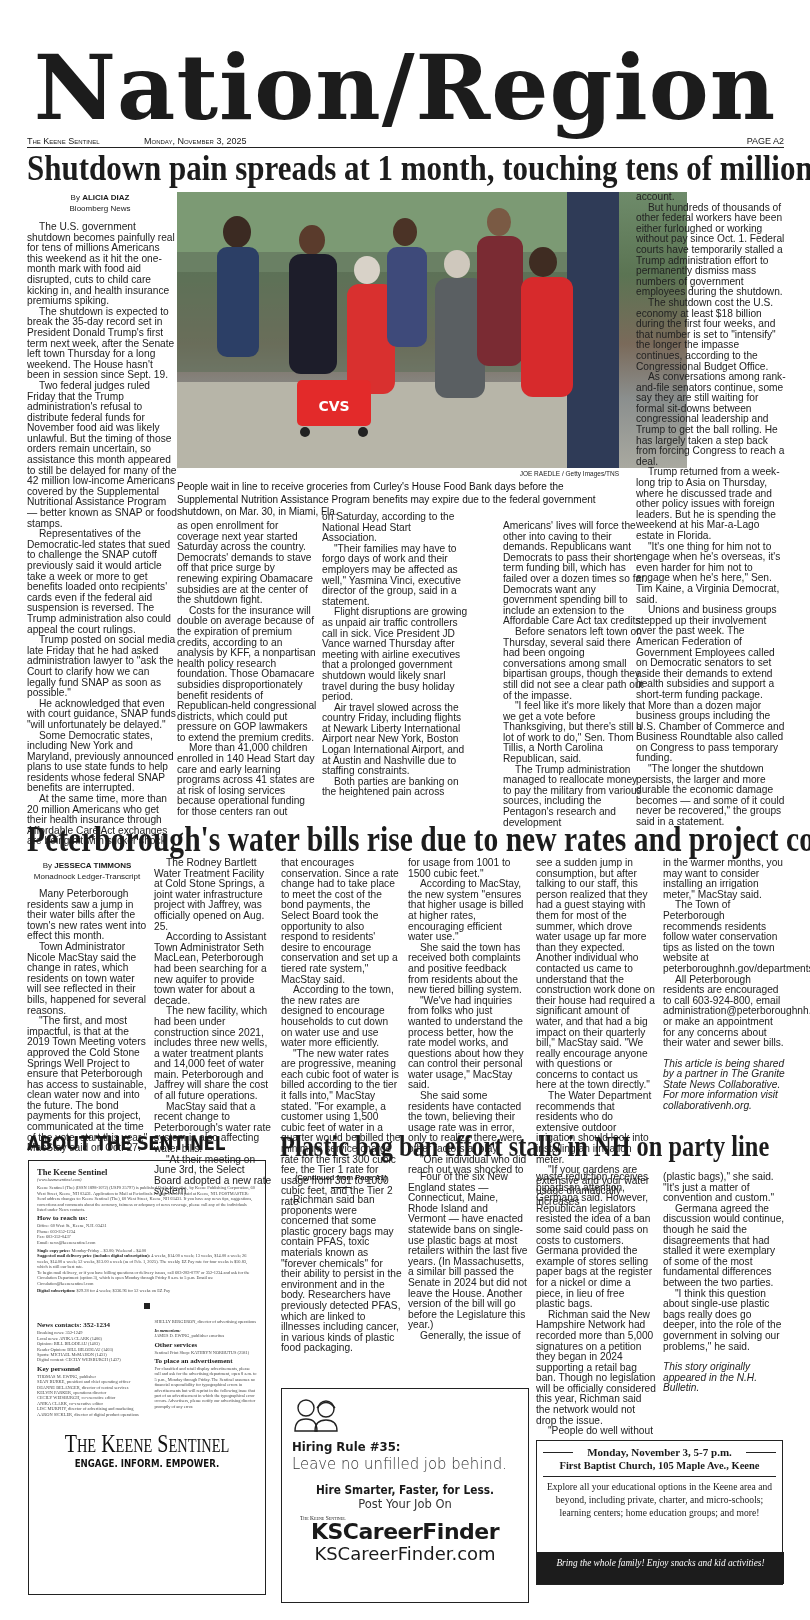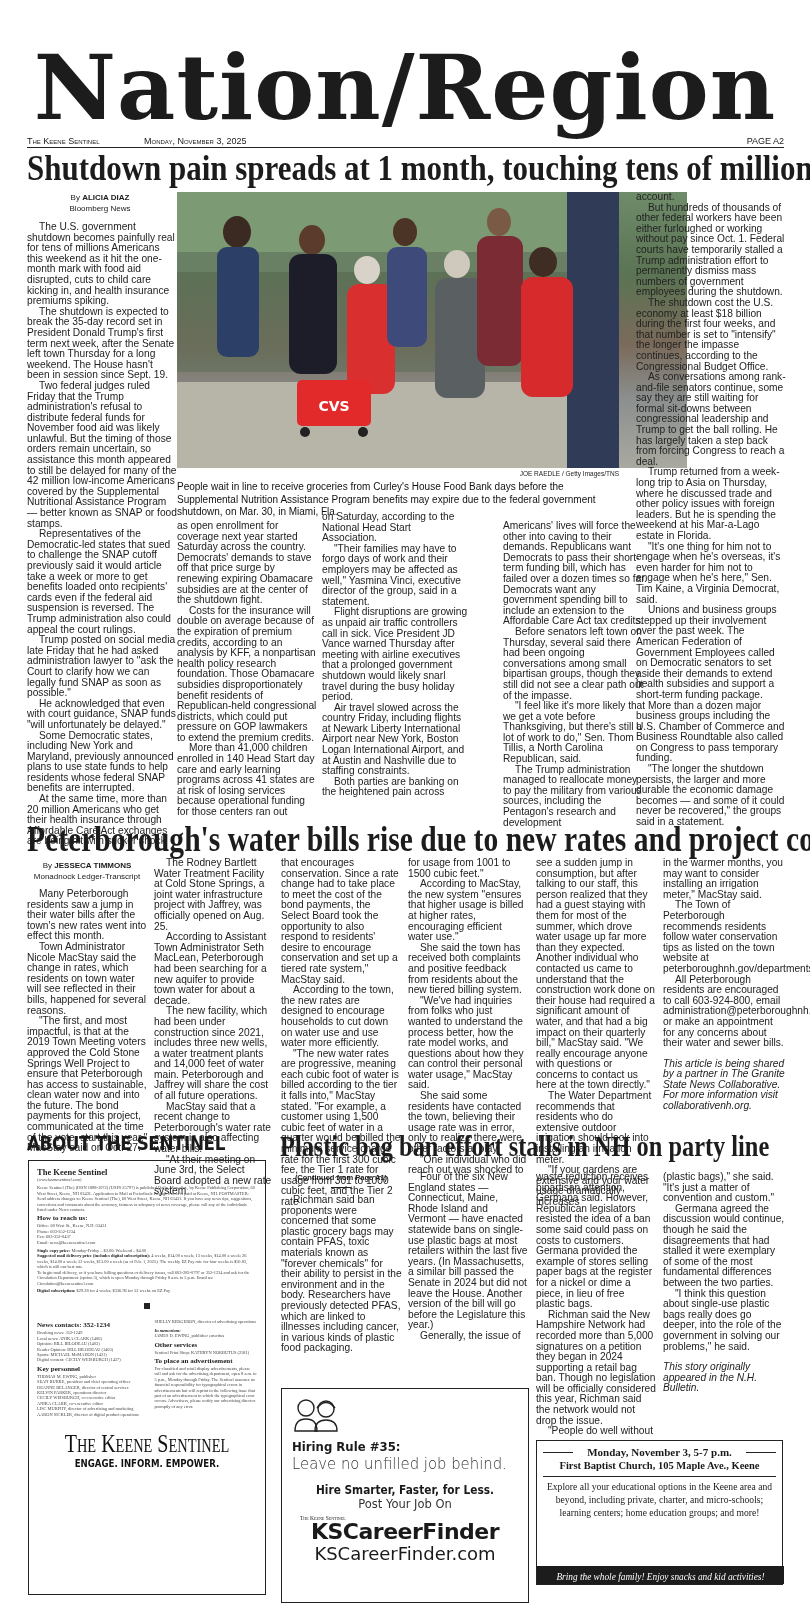--- a/index.html
+++ b/index.html
@@ -21,21 +21,21 @@
   .caption { font-family: "Liberation Sans", sans-serif; font-size: 10px; line-height: 12.5px; color: #111; }
   .about-hed { font-family: "DejaVu Sans", sans-serif; font-weight: bold; font-size: 20px; letter-spacing: -0.5px; transform: scaleX(0.84); transform-origin: left top; white-space: nowrap; }
   .about-box { left: 28px; top: 1160px; width: 238px; height: 435px; border: 1.5px solid #222; padding: 6px 8px; font-family: "Liberation Serif", serif; font-size: 4.4px; line-height: 5.4px; color: #444; }
   .about-box h4 { font-size: 8.5px; line-height: 10px; color: #222; font-weight: bold; margin-top: 3px; }
   .about-box h5 { font-size: 7px; line-height: 9px; color: #222; font-weight: bold; margin-top: 2px; }
   .about-box .lbl { font-weight: bold; color: #222; }
   .ad { border: 1.5px solid #222; }
   .hire { left: 281px; top: 1388px; width: 248px; height: 215px; padding: 8px 10px; font-family: "DejaVu Sans", sans-serif; }
   .fair { left: 536px; top: 1440px; width: 247px; height: 145px; background: #fff; }
   .fair .top { background: #1c1c1c; color: #fff; height: 30px; text-align: center; font-family: "Liberation Serif", serif; font-size: 23px; line-height: 30px; }
-  .fair .bot { position: absolute; left: 0; bottom: 0; width: 247px; height: 18px; background: #1c1c1c; color: #fff; text-align: center; font-family: "Liberation Serif", serif; font-style: italic; font-size: 9.3px; line-height: 22px; }
+  .fair .bot { position: absolute; left: 0; bottom: 0; width: 247px; height: 32px; background: #1c1c1c; color: #fff; text-align: center; font-family: "Liberation Serif", serif; font-style: italic; font-size: 9.3px; line-height: 22px; }
   svg { display: block; }
 </style>
 </head>
 <body>
 
 <div class="abs masthead">Nation/Region</div>
 <div class="abs folio">
   <span style="left:0">The Keene Sentinel</span>
   <span style="left:117px">Monday, November 3, 2025</span>
   <span style="right:0;font-variant:normal;">PAGE A2</span>

